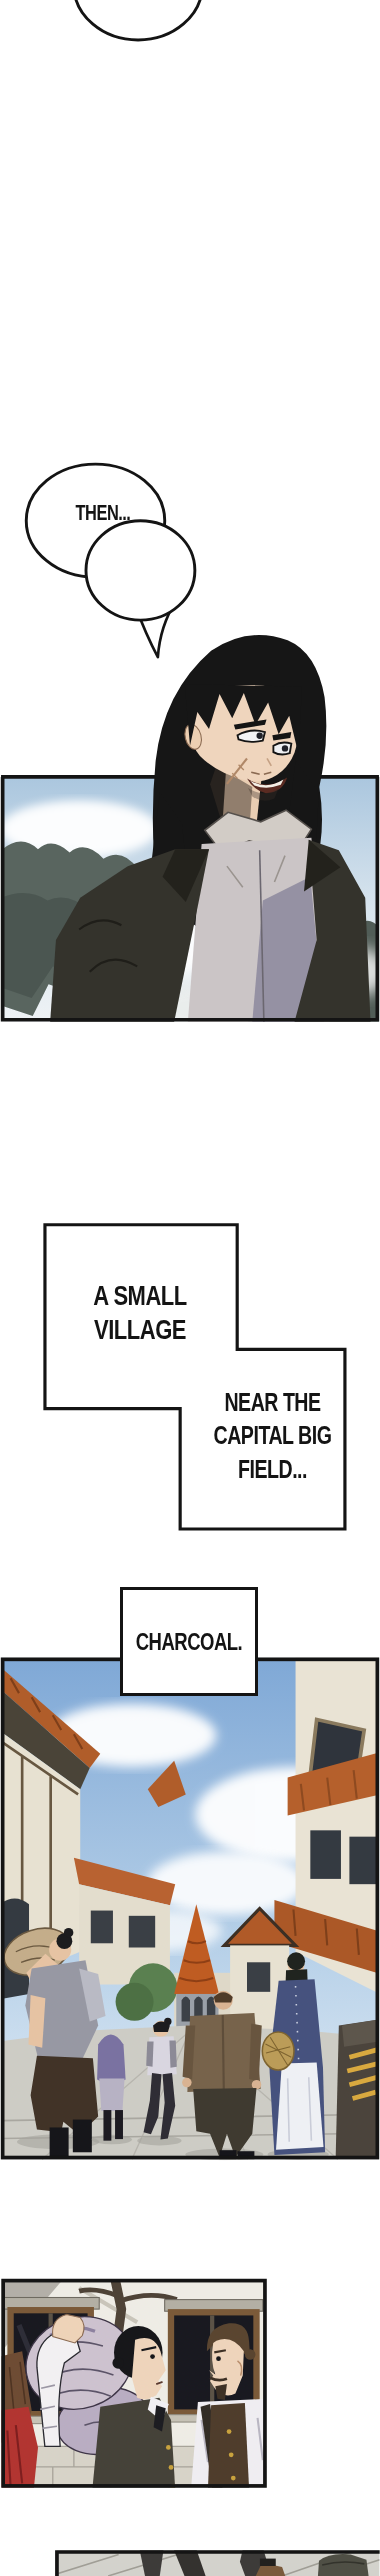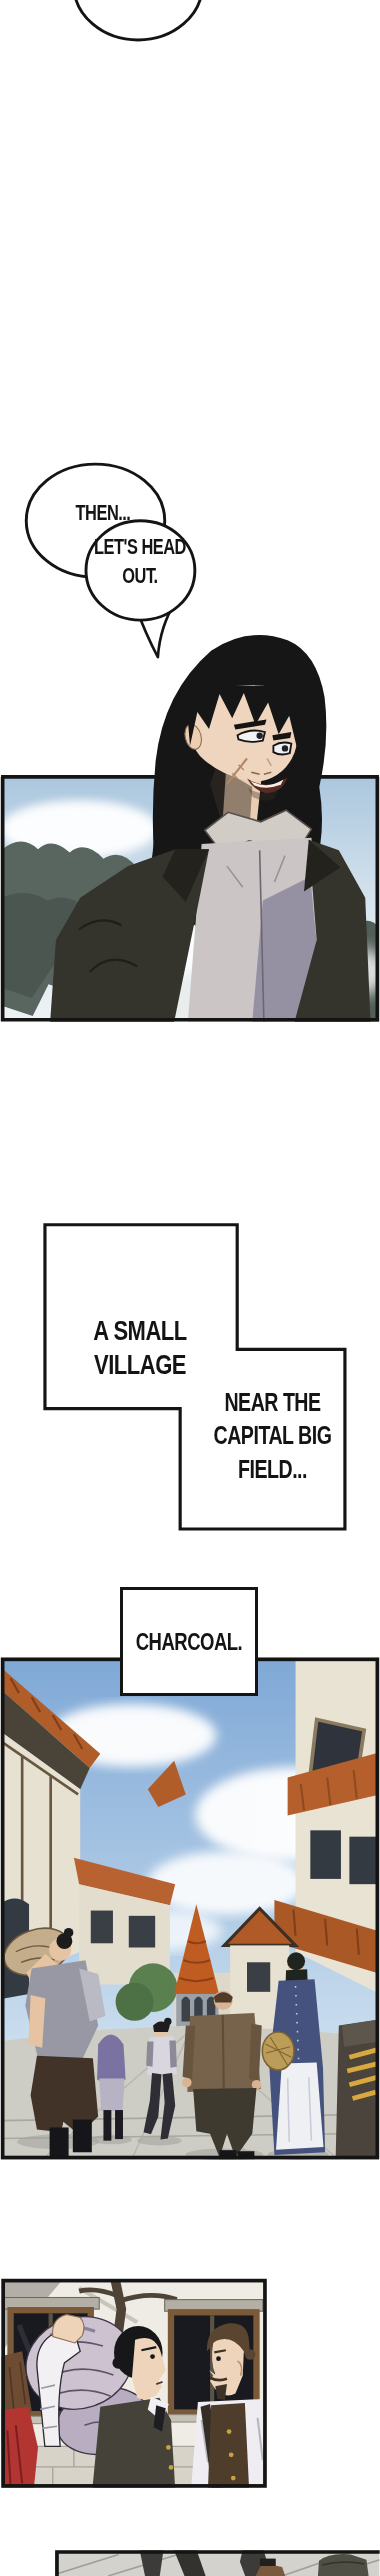--- a/index.html
+++ b/index.html
@@ -5,21 +5,21 @@
   html,body{margin:0;padding:0;background:#ffffff;}
   .page{position:relative;width:380px;height:2576px;background:#ffffff;overflow:hidden;
         font-family:"Liberation Sans",sans-serif;padding-left:40px;}
   .abs{position:absolute;}
   svg{display:block;}
   .ctext{font-weight:bold;color:#141414;text-align:center;
          font-family:"Liberation Sans",sans-serif;}
   .squeeze{display:block;transform:scaleY(1.3);transform-origin:center center;letter-spacing:-0.5px;}
   #then-text{left:50px;top:503px;width:106px;font-size:16.4px;z-index:7;}
   #lets-text{left:79px;top:540px;width:122px;font-size:16.4px;line-height:21.7px;z-index:7;}
-  #village-text{left:45px;top:1287px;width:190px;font-size:22px;z-index:7;letter-spacing:-1.1px;margin-top:35px;}
+  #village-text{left:45px;top:1287px;width:190px;font-size:22px;z-index:7;letter-spacing:-1.1px;}
   #near-text{left:196px;top:1396px;width:153px;font-size:19.6px;line-height:26.4px;z-index:7;}
   .charcoal-box{left:120px;top:1587px;width:132px;height:103px;border:3.2px solid #141414;
                 background:#ffffff;z-index:5;display:flex;align-items:center;justify-content:center;}
   .charcoal-box .ctext{font-size:18.5px;width:100%;}
   .z1{z-index:1;} .z2{z-index:2;} .z5{z-index:5;} .z6{z-index:6;}
 </style>
 </head>
 <body>
 
 <div class="page">
@@ -114,26 +114,20 @@
   </svg>
 
   <svg class="abs z6" style="left:16px;top:452px;" width="233" height="222" viewBox="0 0 440 420">
     <ellipse cx="150" cy="130" rx="131" ry="107" fill="#ffffff" stroke="#141414" stroke-width="5.5"></ellipse>
     <path d="M225,290 Q245,345 268,388 Q272,330 302,282 Z" fill="#ffffff" stroke="#141414" stroke-width="5" stroke-linejoin="round"></path>
     <ellipse cx="235" cy="224" rx="103" ry="94" fill="#ffffff" stroke="#141414" stroke-width="5.5"></ellipse>
   </svg>
 
   <div class="abs ctext" id="then-text">
     <span class="squeeze">THEN...</span>
-  </div>
-  <div class="abs ctext" id="lets-text">
-    <span class="squeeze">
-      <span style="display:block">LET'S HEAD</span>
-      <span style="display:block">OUT.</span>
-    </span>
   </div>
 
   <svg class="abs z5" style="left:32px;top:1210px;" width="328" height="338" viewBox="0 0 620 640">
     <path d="M24,28 H388 V264 H592 V604 H280 V376 H24 Z" fill="#ffffff" stroke="#141414" stroke-width="6"></path>
   </svg>
   <div class="abs ctext" id="village-text">
     <span class="squeeze" style="transform:scaleY(1.28)">A SMALL VILLAGE</span>
   </div>
   <div class="abs ctext" id="near-text">
     <span class="squeeze" style="transform:scaleY(1.28)">

